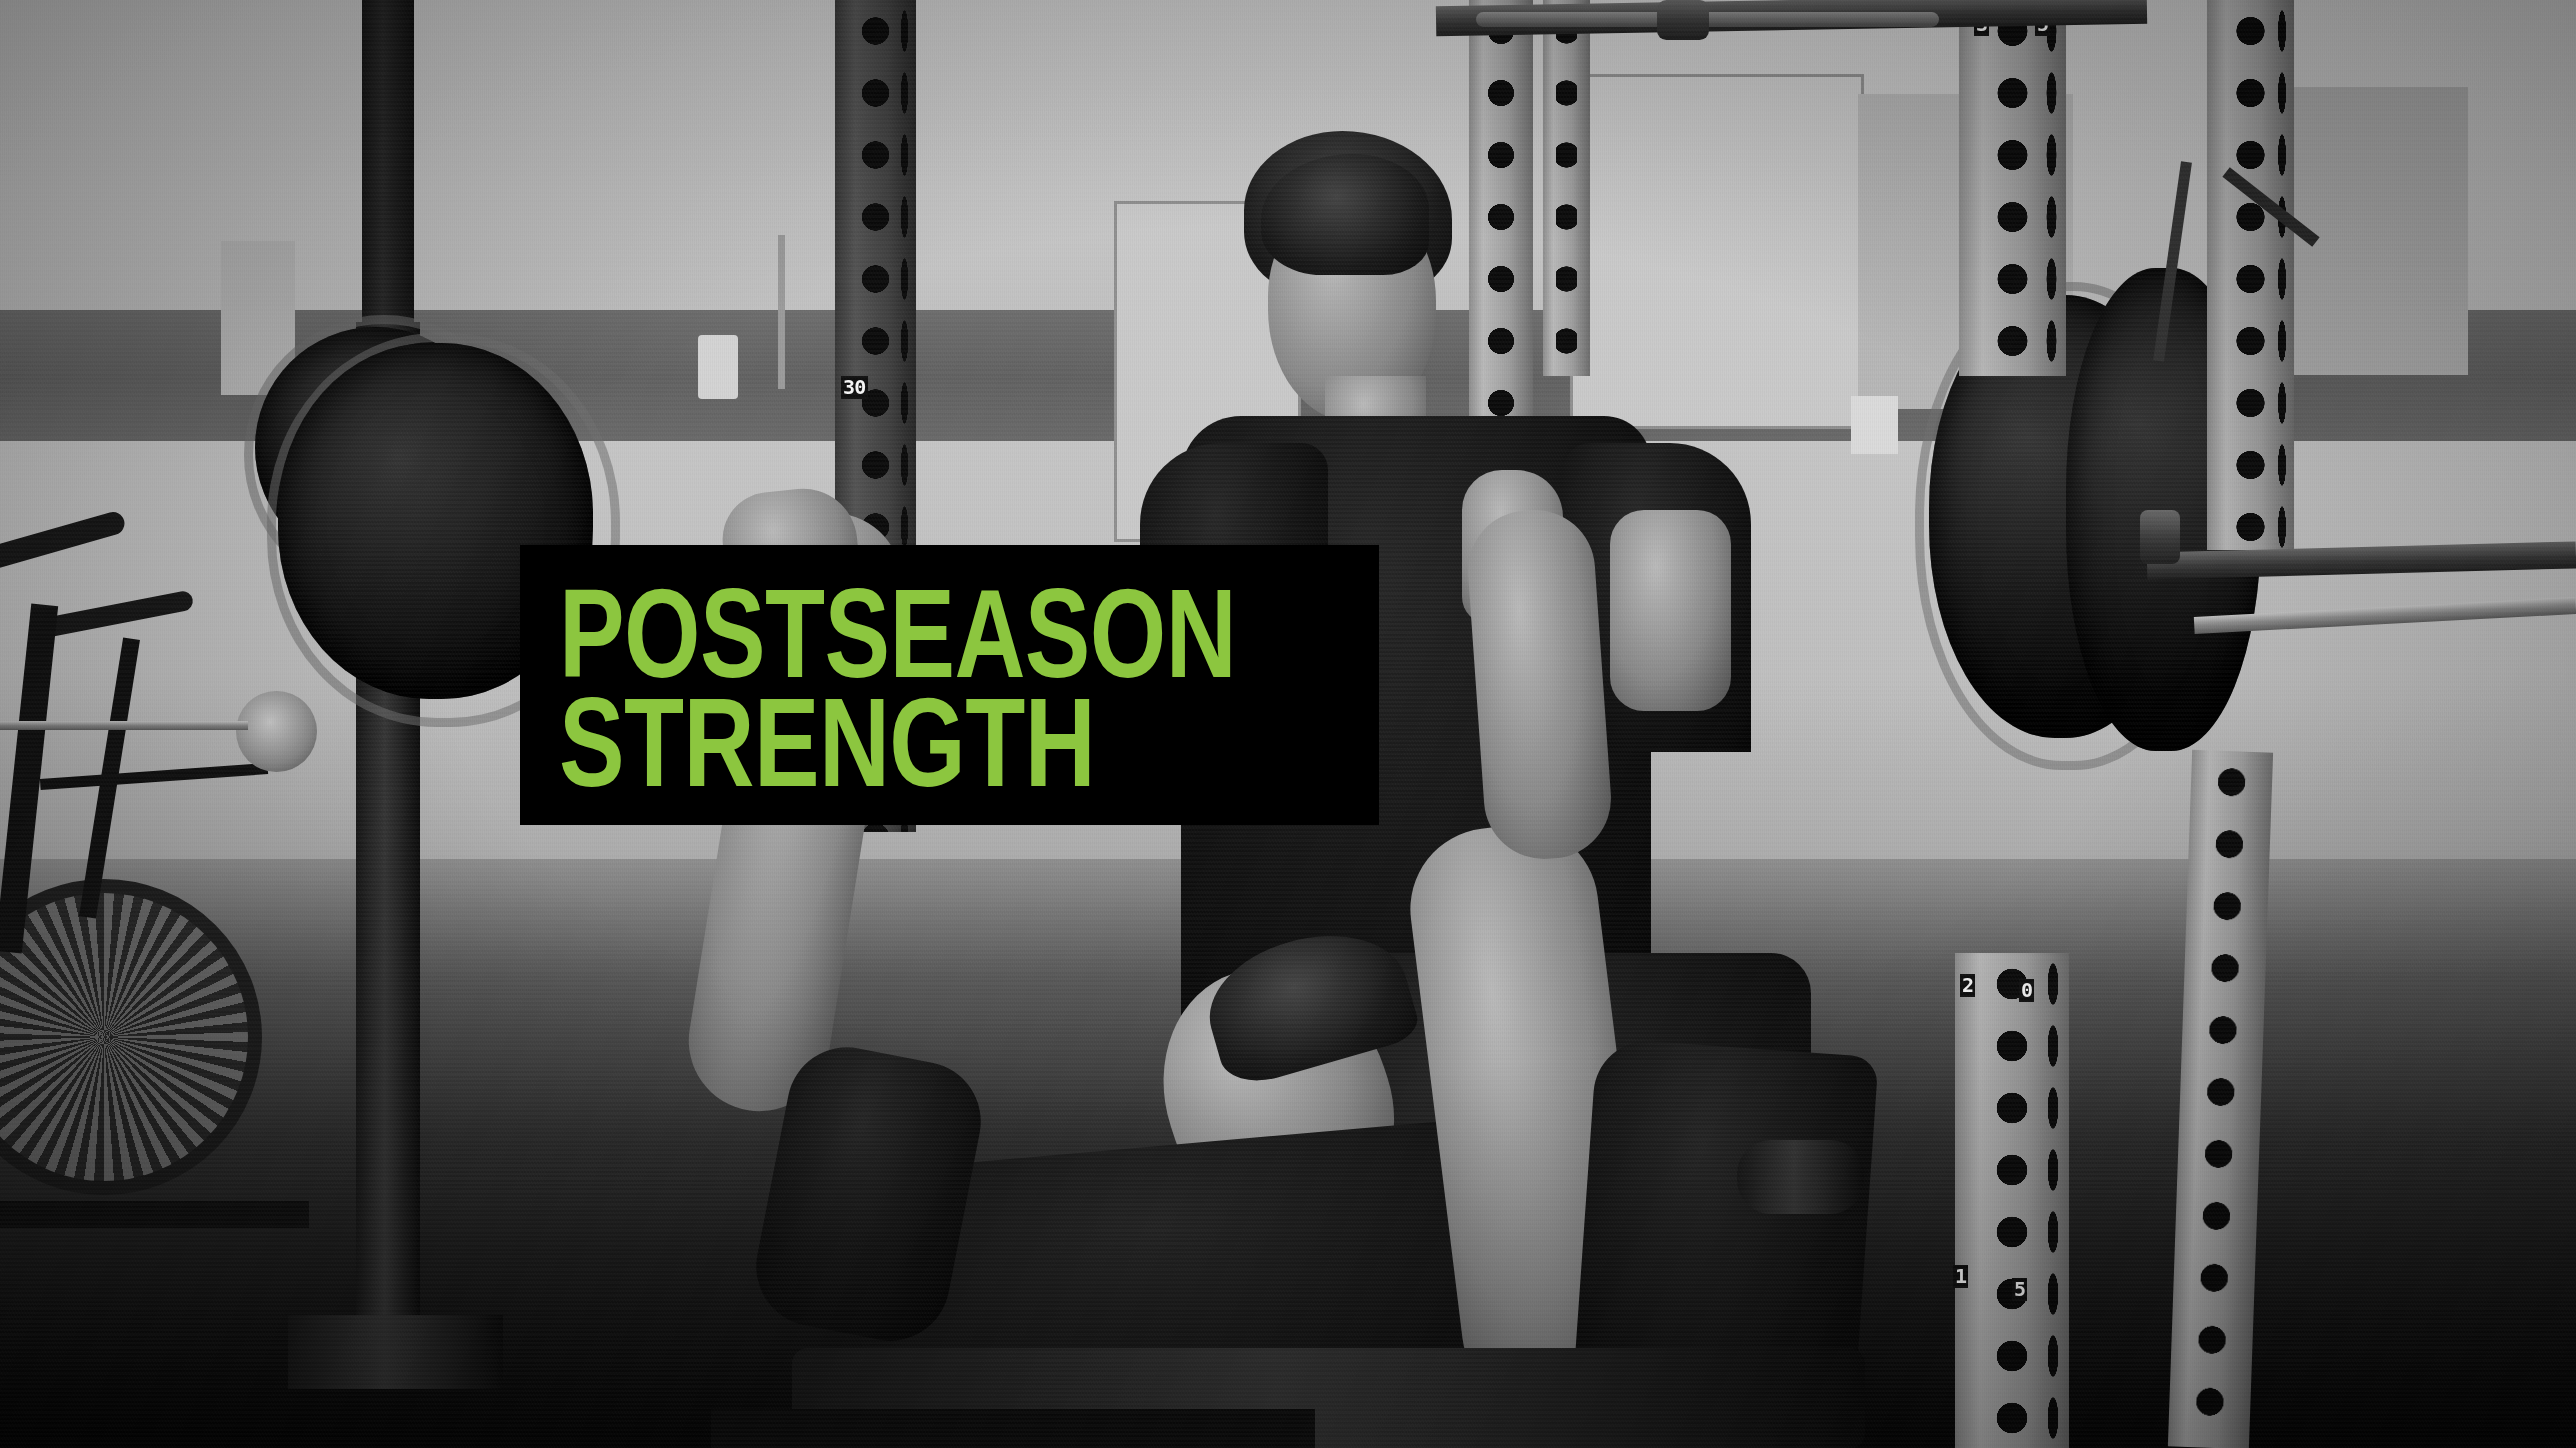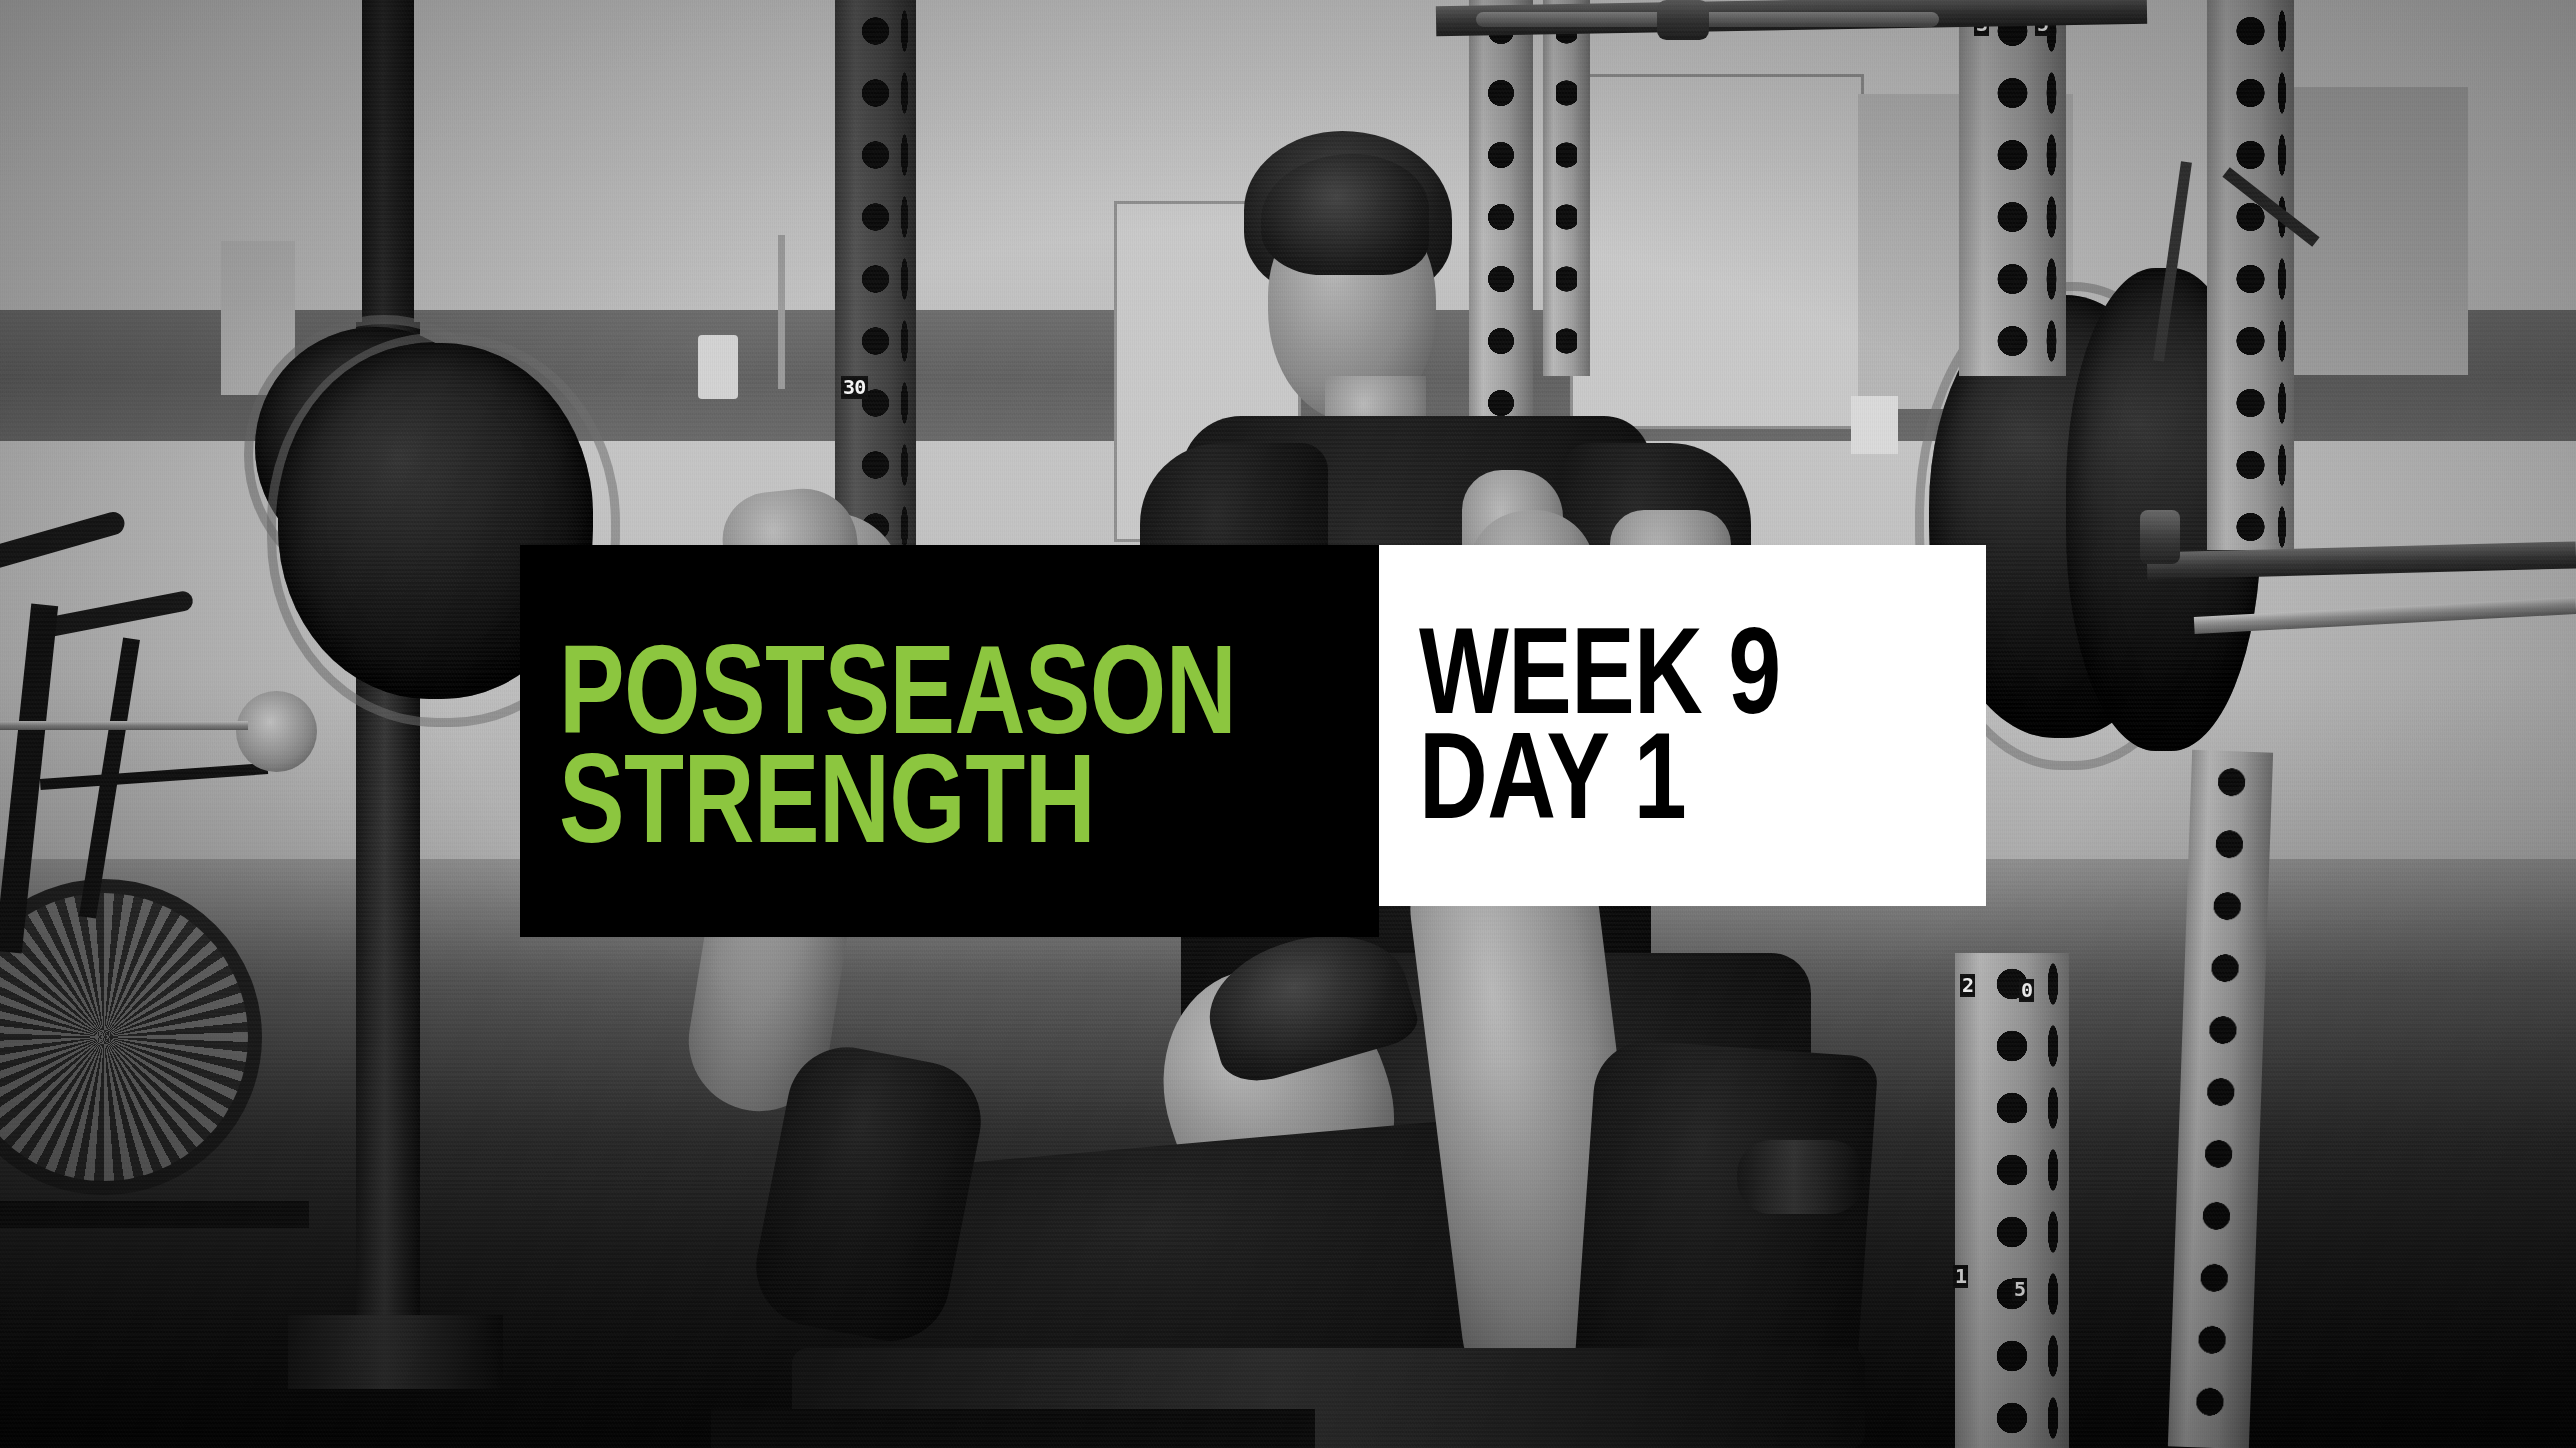--- a/index.html
+++ b/index.html
@@ -74,21 +74,21 @@
         repeating-linear-gradient(90deg,rgba(0,0,0,.07) 0 0.7px,transparent 0.7px 2px),
         repeating-linear-gradient(63deg,rgba(255,255,255,.05) 0 0.7px,transparent 0.7px 2.7px);}
   .vignette{position:absolute;inset:0;pointer-events:none;
       background:radial-gradient(ellipse 78% 70% at 50% 45%,rgba(0,0,0,0) 42%,rgba(0,0,0,.42) 100%);}
 
   
   .title-wrap{position:absolute;left:520px;top:545px;display:flex;align-items:stretch;}
 
   .title-black{background:#000;padding:27px 36px 20px 39px;display:flex;
       flex-direction:column;justify-content:center;width:859px;box-sizing:border-box;
-      height:392px;}
+      height:280px;}
   .title-white{background:#fff;padding:27px 39px 29.5px 40px;display:flex;
       flex-direction:column;justify-content:center;width:607px;box-sizing:border-box;
       height:361px;}
 
   .kicker-line{font-family:"Liberation Sans Narrow","Liberation Sans",sans-serif;
       font-weight:700;text-transform:uppercase;
       font-size:126px;line-height:.86;letter-spacing:-0.7px;
       transform:scaleX(.78);transform-origin:left center;white-space:nowrap;}
   .l-green{color:#8CC63F;}
   .l-black{color:#000;}
@@ -233,21 +233,17 @@
     <div class="vignette"></div>
   </div>
 
   <div class="title-wrap">
 
     <div class="title-black">
       <div class="kicker-line l-green">POSTSEASON</div>
       <div class="kicker-line l-green">STRENGTH</div>
     </div>
 
-    <div class="title-white">
-      <div class="kicker-line l-black">WEEK 9</div>
-      <div class="kicker-line l-black">DAY 1</div>
-    </div>
 
   </div>
 
 </div>
 
 
 </body></html>

